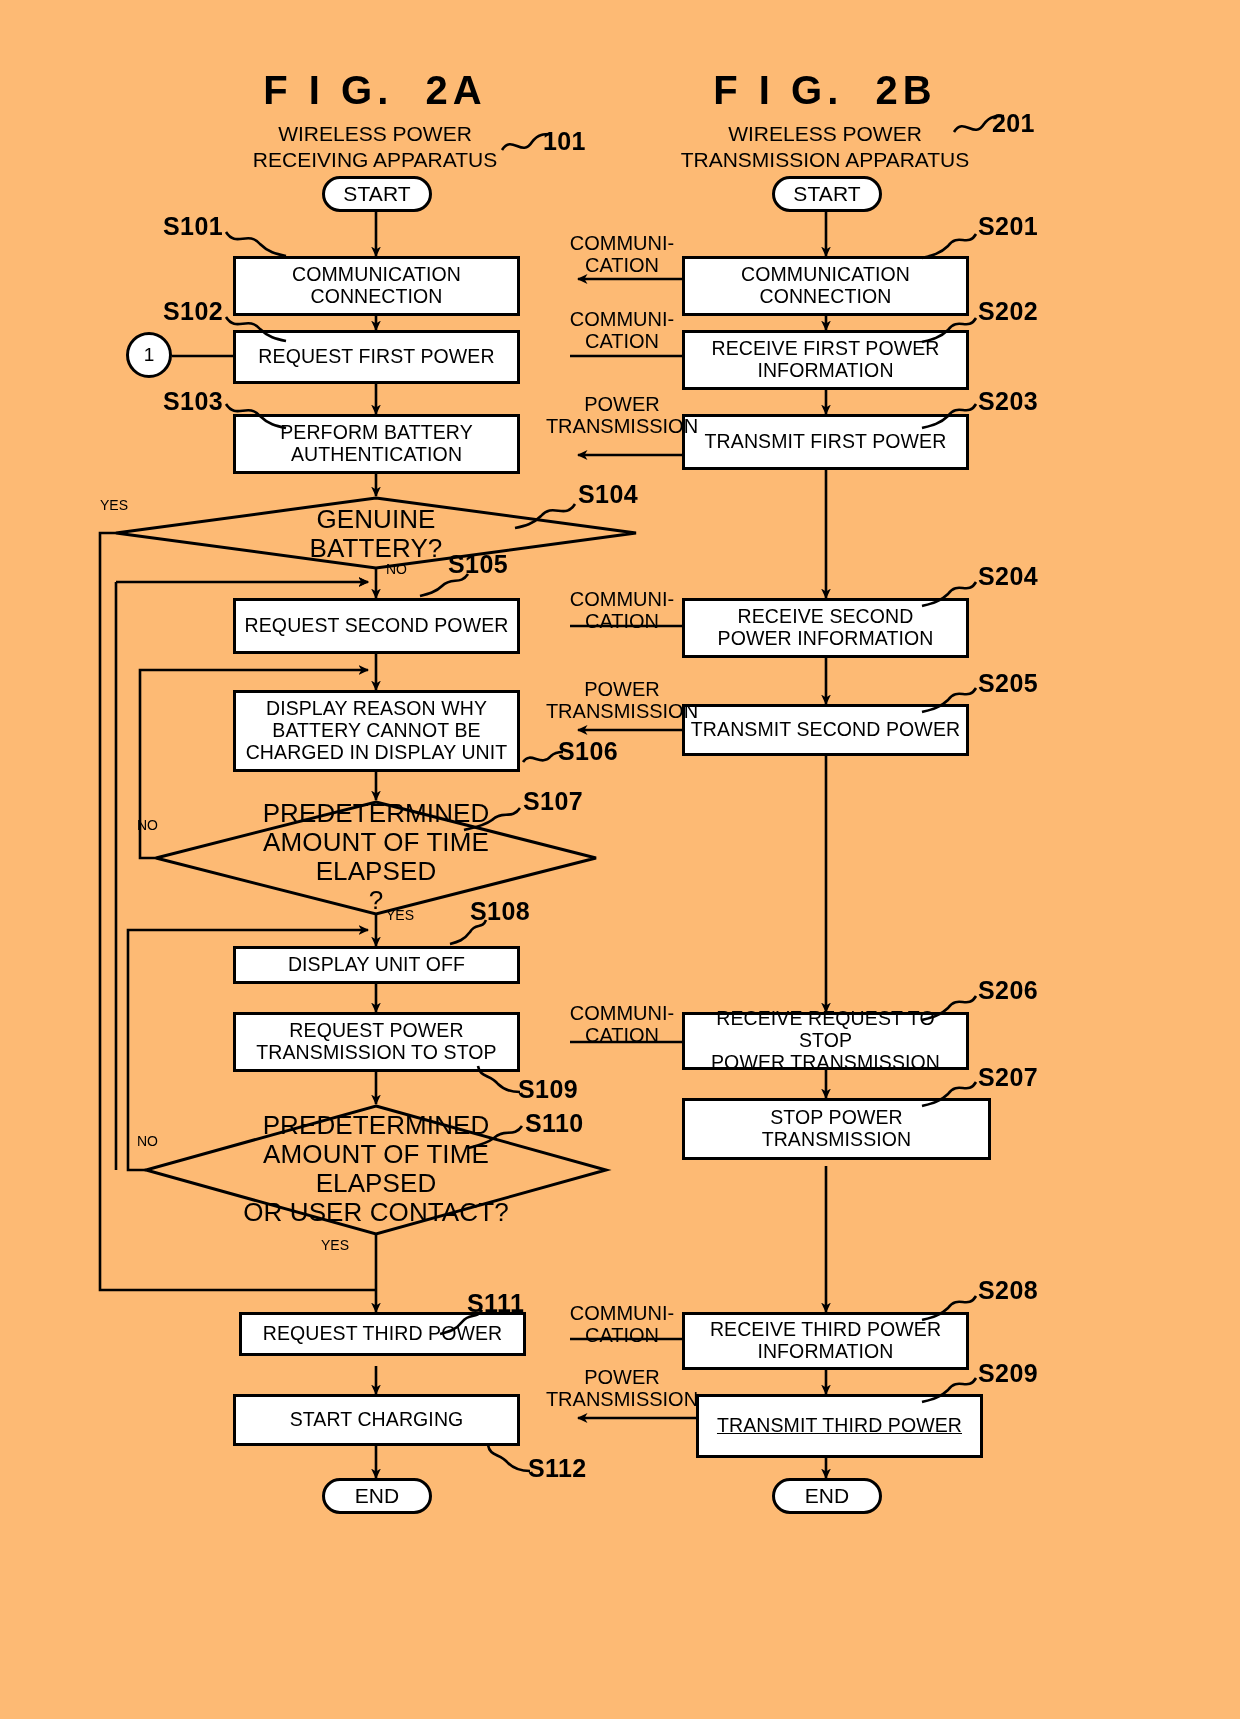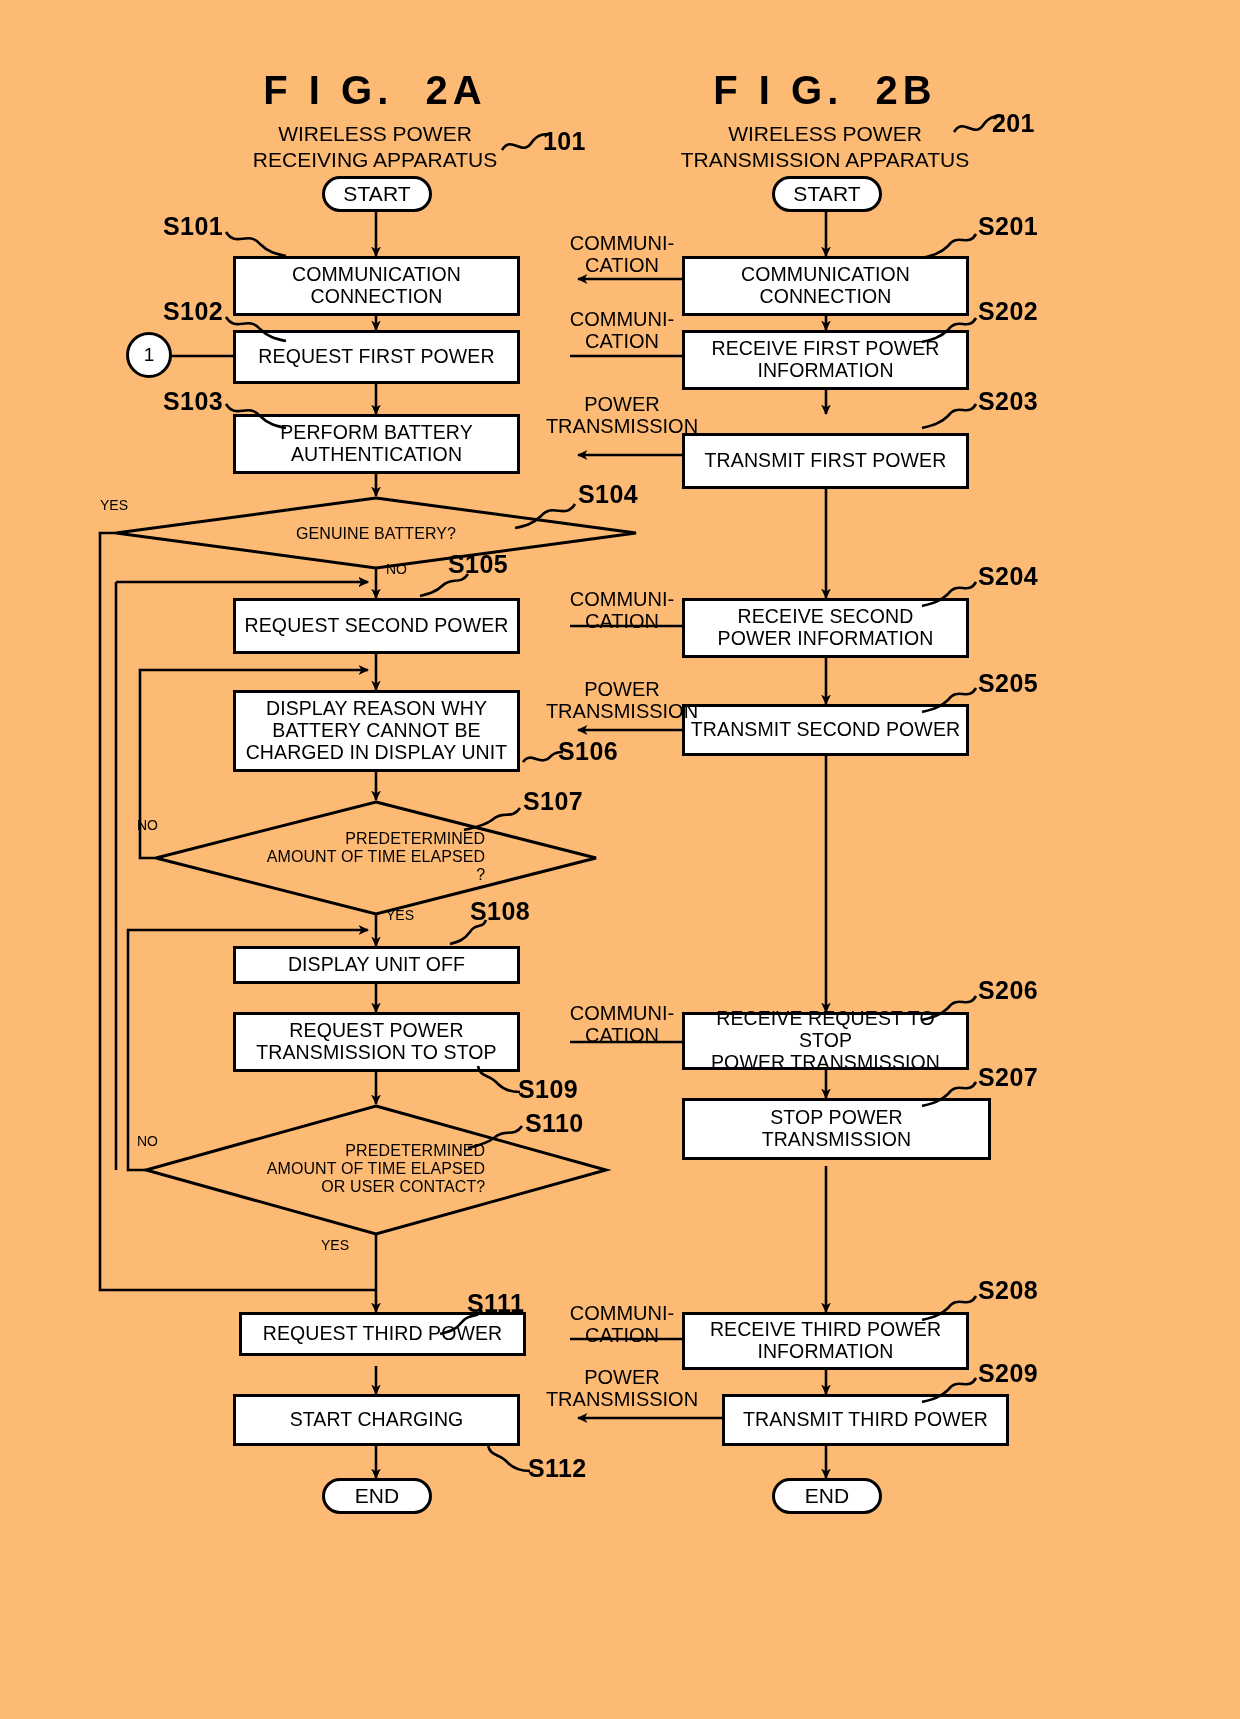--- a/index.html
+++ b/index.html
@@ -54,23 +54,22 @@
 
   .conn-circle {
     border: 3px solid #000;
     border-radius: 50%;
     background: #fff;
     font-size: 19px;
   }
 
   
   .dec {
-    font-size: 16px;
+    font-size: 26px;
     background: transparent;
-    text-align: right;
   }
 
   
   .lbl {
     position: absolute;
     white-space: pre;
     line-height: 1.1;
   }
   .figtitle {
     font-size: 40px;
@@ -259,39 +258,39 @@
   <div class="lbl branch" style="left:386px; top:908px;">YES</div>
   <div class="lbl branch" style="left:137px; top:1134px;">NO</div>
   <div class="lbl branch" style="left:321px; top:1238px;">YES</div>
 
   <div class="node proc" style="left:682px; top:256px; width:287px; height:60px;">
     <span class="txt">COMMUNICATION<br>CONNECTION</span>
   </div>
   <div class="node proc" style="left:682px; top:330px; width:287px; height:60px;">
     <span class="txt">RECEIVE FIRST POWER<br>INFORMATION</span>
   </div>
-  <div class="node proc" style="left:682px; top:433px; width:287px; height:56px;justify-content:center;">
+  <div class="node proc" style="left:682px; top:414px; width:287px; height:56px;justify-content:center;">
     <span class="txt">TRANSMIT FIRST POWER</span>
   </div>
   <div class="node proc" style="left:682px; top:598px; width:287px; height:60px;">
     <span class="txt">RECEIVE SECOND<br>POWER INFORMATION</span>
   </div>
   <div class="node proc" style="left:682px; top:704px; width:287px; height:52px;text-align:center;">
     <span class="txt">TRANSMIT SECOND POWER</span>
   </div>
   <div class="node proc" style="left:682px; top:1012px; width:287px; height:58px;">
     <span class="txt">RECEIVE REQUEST TO STOP<br>POWER TRANSMISSION</span>
   </div>
   <div class="node proc" style="left:682px; top:1098px; width:309px; height:62px;">
     <span class="txt">STOP POWER<br>TRANSMISSION</span>
   </div>
   <div class="node proc" style="left:682px; top:1312px; width:287px; height:58px;">
     <span class="txt">RECEIVE THIRD POWER<br>INFORMATION</span>
   </div>
-  <div class="node proc" style="left:722px; top:1394px; width:287px; height:52px;">
+  <div class="node proc" style="left:696px; top:1394px; width:287px; height:64px;text-decoration:underline;">
     <span class="txt">TRANSMIT THIRD POWER</span>
   </div>
   <div class="node term" style="left:772px; top:1478px; width:110px; height:36px;">
     <span>END</span>
   </div>
 
   <div class="lbl step" style="left:163px; top:213px;">S101</div>
   <svg class="lbl" style="left:224px; top:228px;" width="70" height="34">
     <path d="M2,4 C12,20 24,2 36,16 C44,24 52,26 62,28" stroke="#000" stroke-width="2.6" fill="none"></path>
   </svg>

